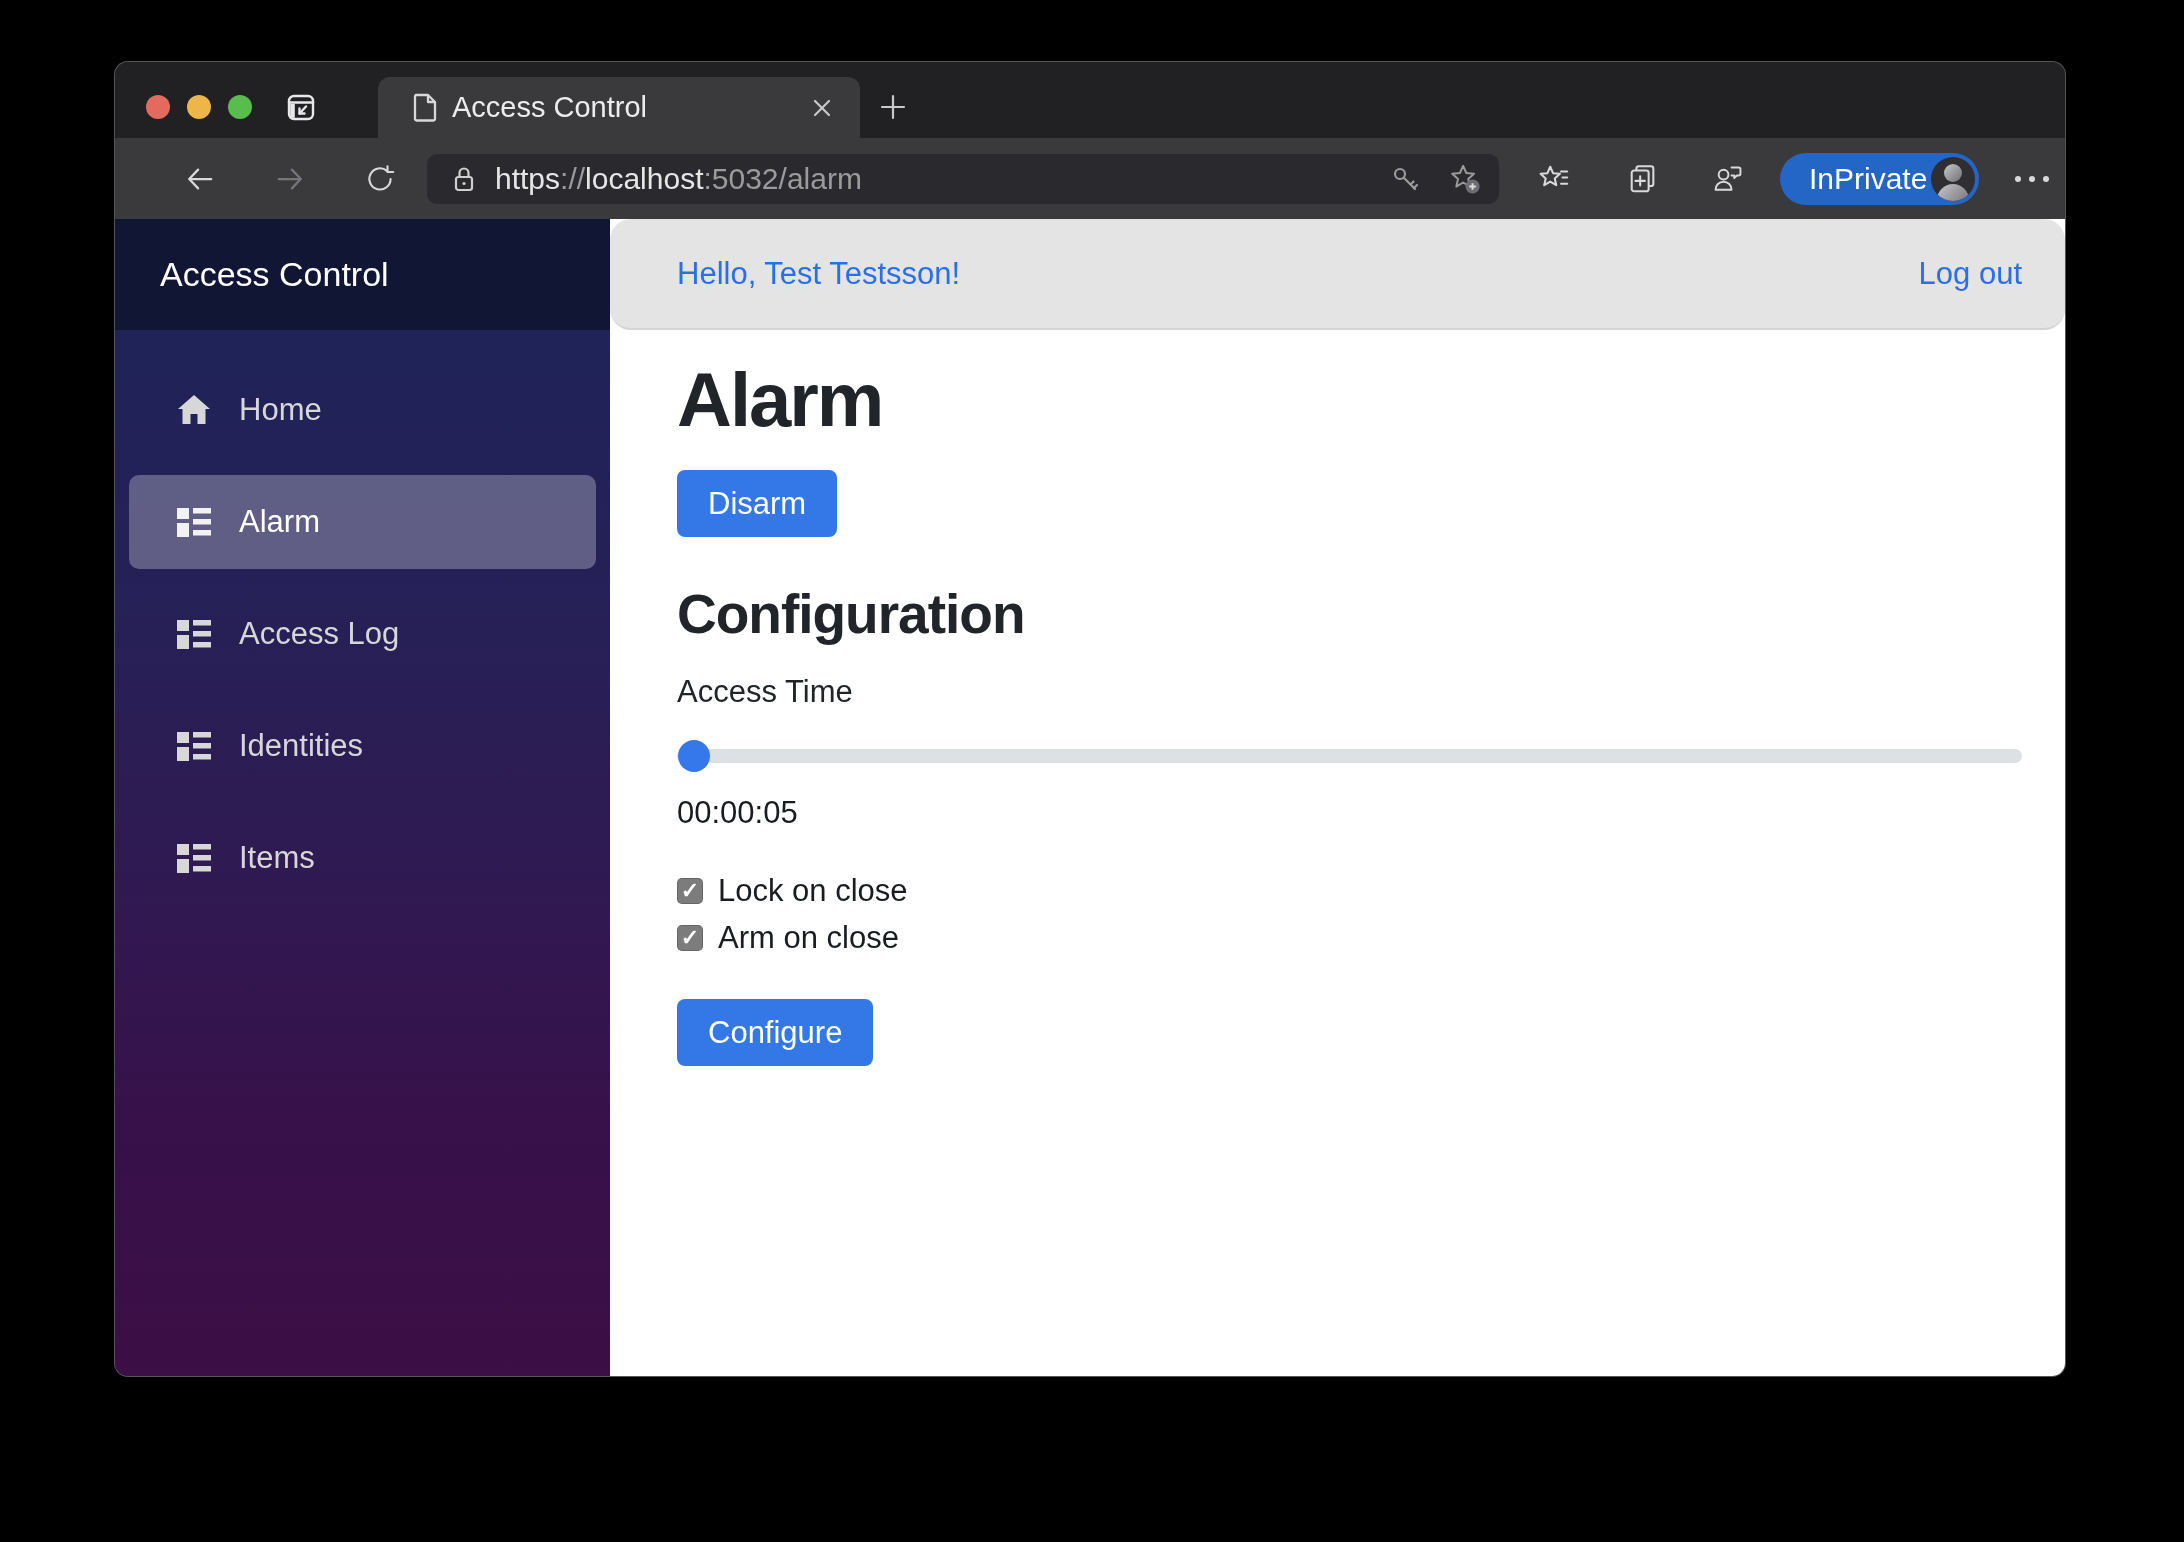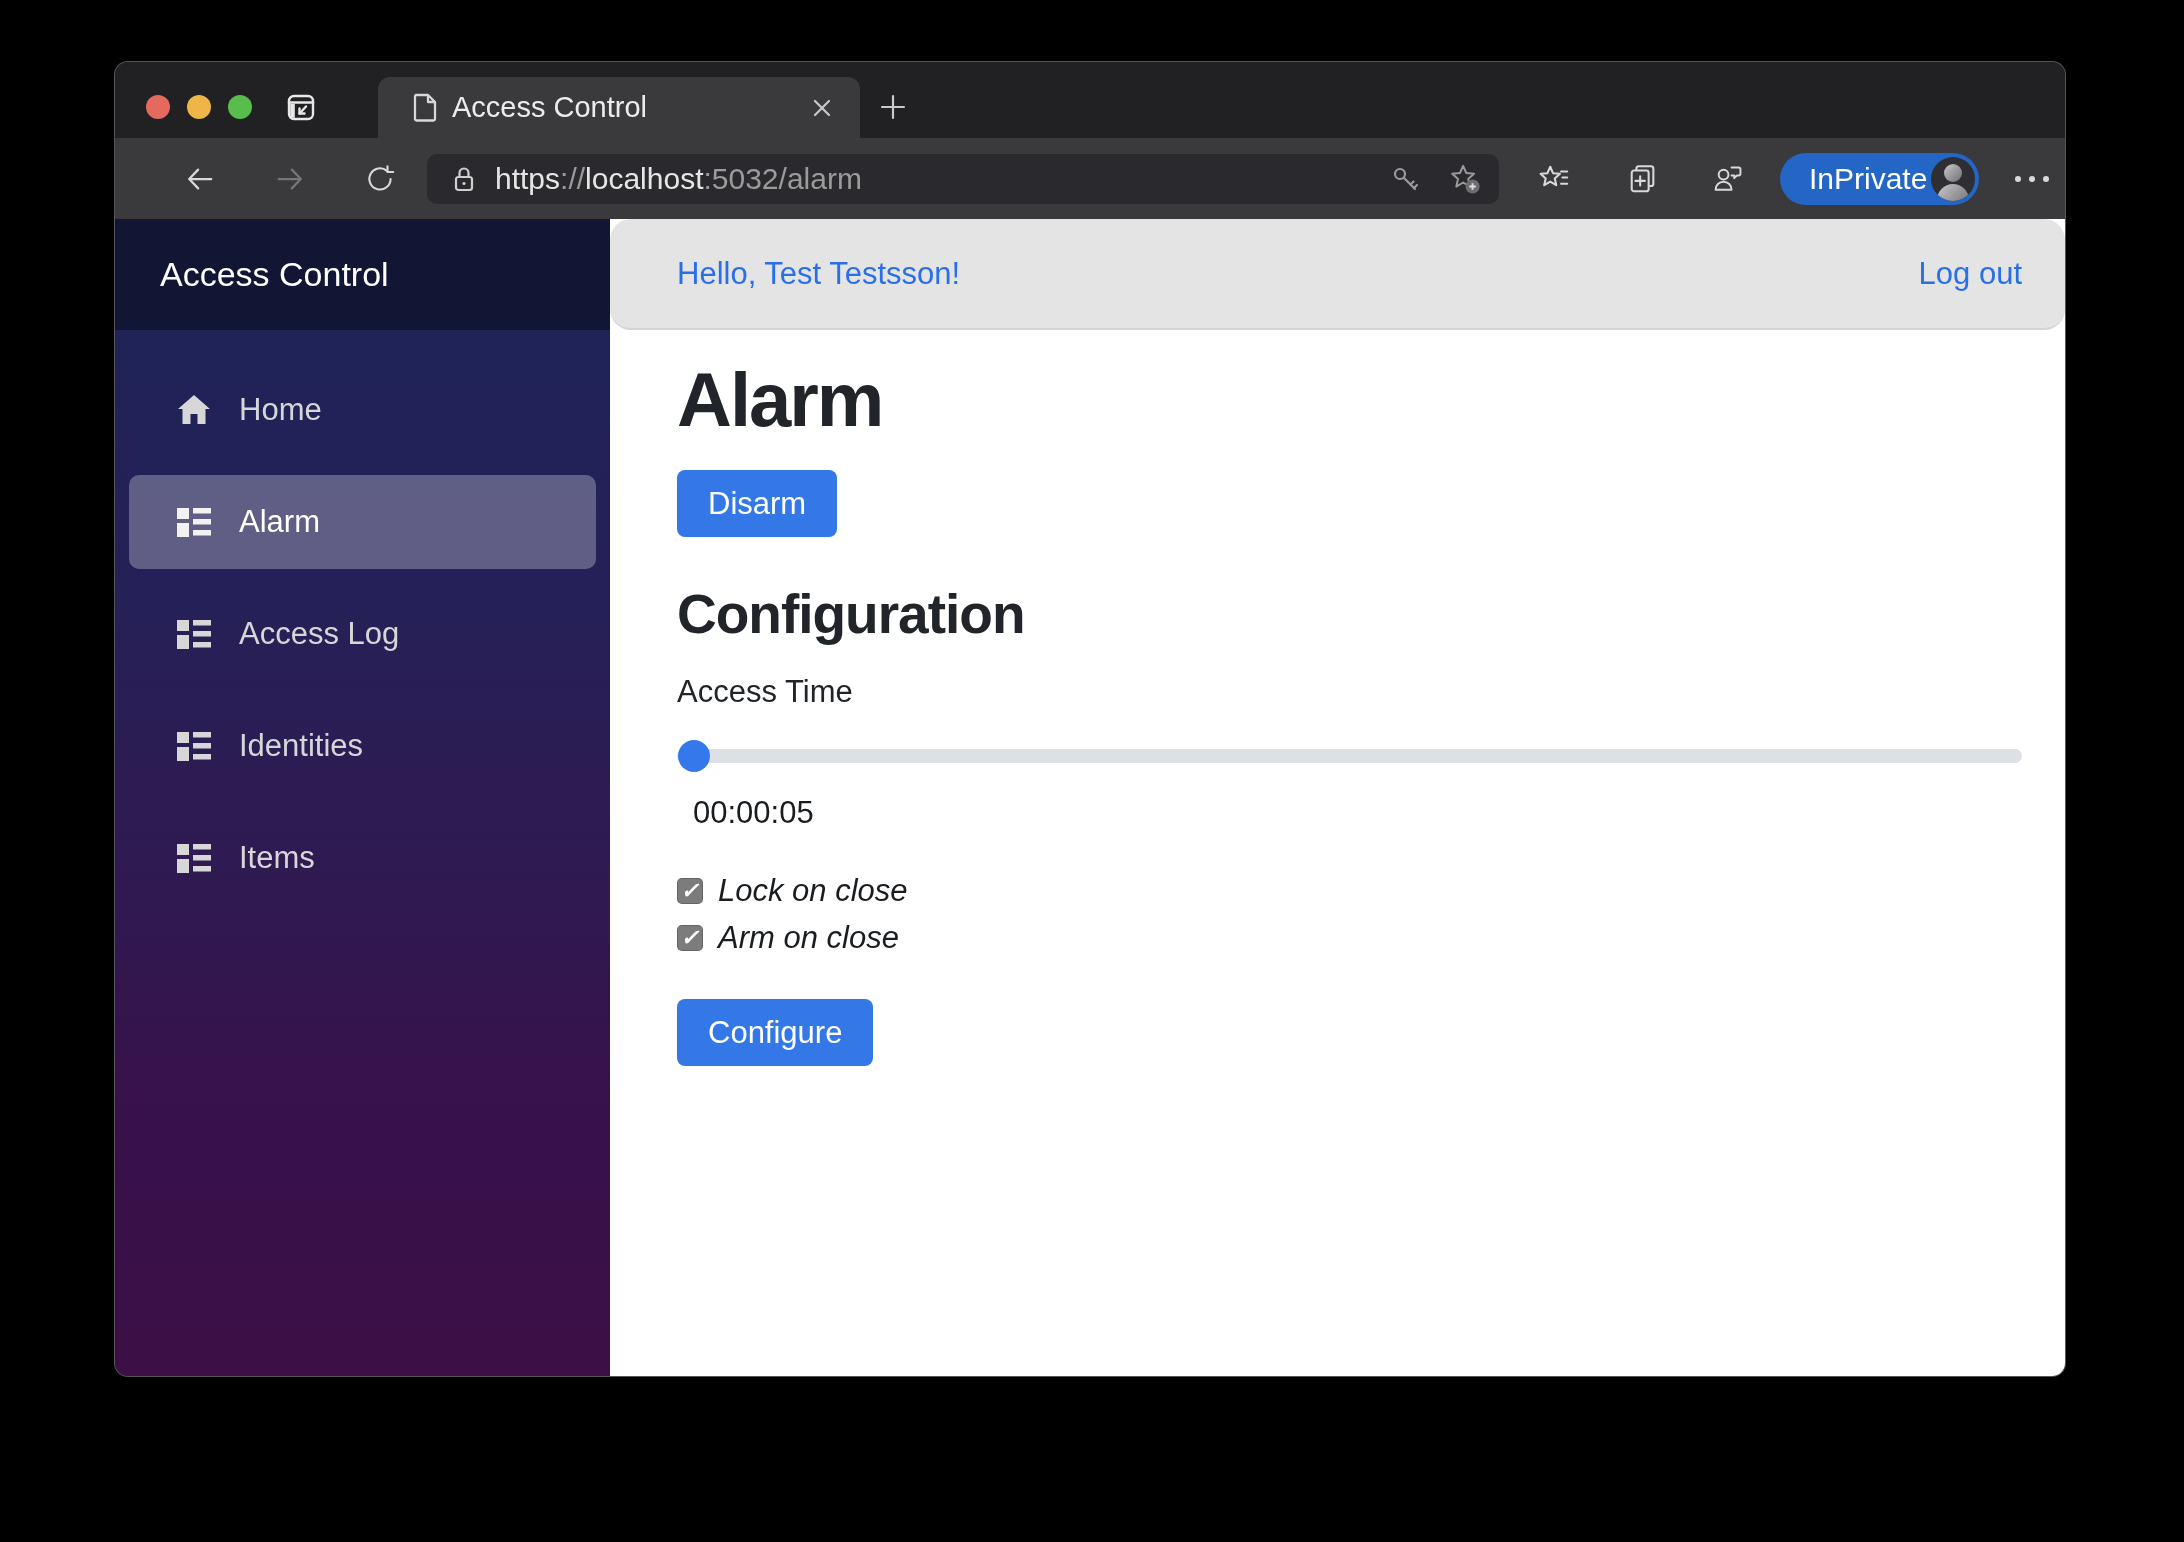--- a/index.html
+++ b/index.html
@@ -73,23 +73,23 @@
   .content { padding:0 43px 0 67px; }
   h1.page-title { font-size:76px; font-weight:700; color:#212529; letter-spacing:-2px; margin-top:26px; line-height:1.15; }
   .btn { display:inline-flex; align-items:center; justify-content:center; height:67px; padding:0 31px;
          background:#3478e8; color:#fff; font-size:31px; border:none; border-radius:8px; font-family:inherit; }
   .btn-disarm { margin-top:27px; }
   h2.section-title { font-size:55px; font-weight:700; color:#212529; letter-spacing:-1px; margin-top:45px; }
   .field-label { font-size:31px; color:#212529; margin-top:28px; }
   .slider { position:relative; margin-top:24px; height:44px; }
   .slider-track { position:absolute; left:0; right:0; top:15px; height:14px; border-radius:7px; background:#dde0e4; }
   .slider-thumb { position:absolute; top:6px; width:32px; height:32px; border-radius:50%; background:#3478ec; }
-  .time-value { font-size:31px; color:#1a1d20; margin-top:17px;margin-left:16px; }
+  .time-value { font-size:31px; color:#1a1d20; margin-top:17px; }
   .checks { margin-top:36px; }
-  .check-row { display:flex; align-items:center; height:47px;font-style:italic; }
+  .check-row { display:flex; align-items:center; height:47px; }
   .checkbox { width:26px; height:26px; border-radius:5px; background:#7c7c7c; position:relative; flex:none;
               box-shadow:inset 0 0 0 1px rgba(0,0,0,0.18); }
   .checkbox.checked::after { content:"✓"; position:absolute; left:0; top:0; width:26px; height:26px;
               color:#fff; font-size:22px; font-weight:700; line-height:26px; text-align:center; }
   .check-label { margin-left:15px; font-size:31px; color:#1a1d20; }
   .btn-configure { margin-top:38px; }
 
   svg { display:block; }
 </style>
 </head>

